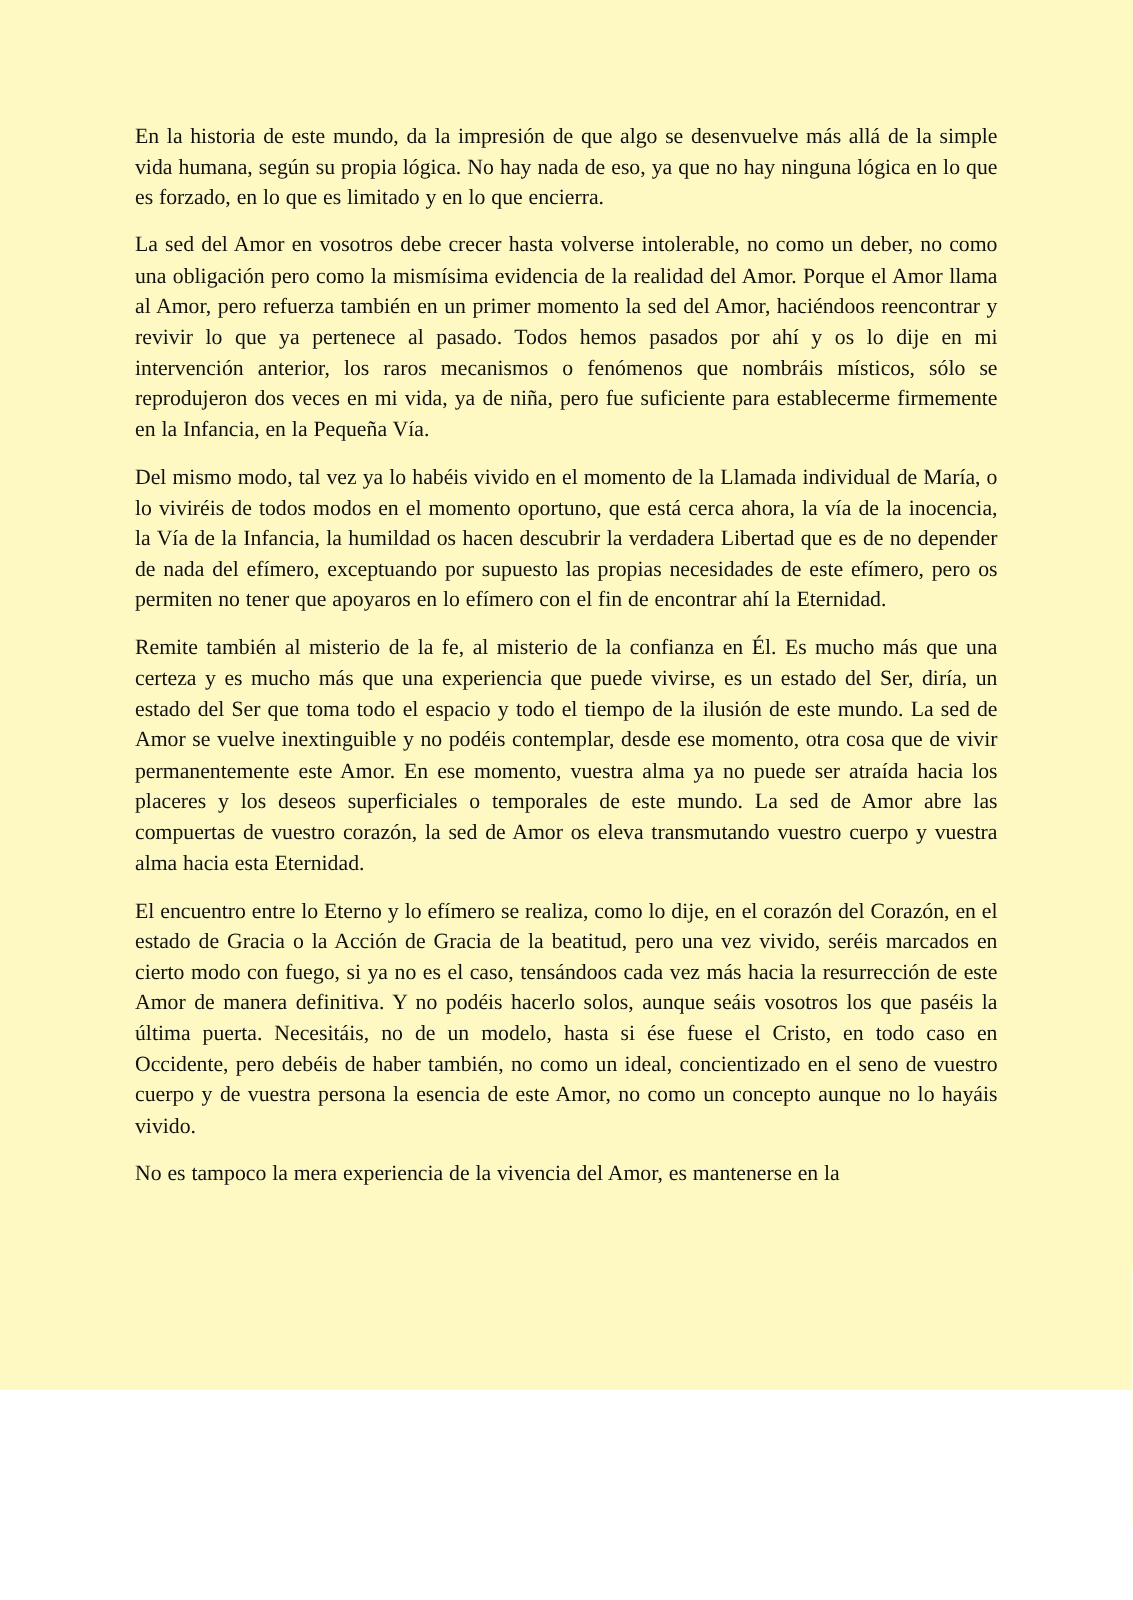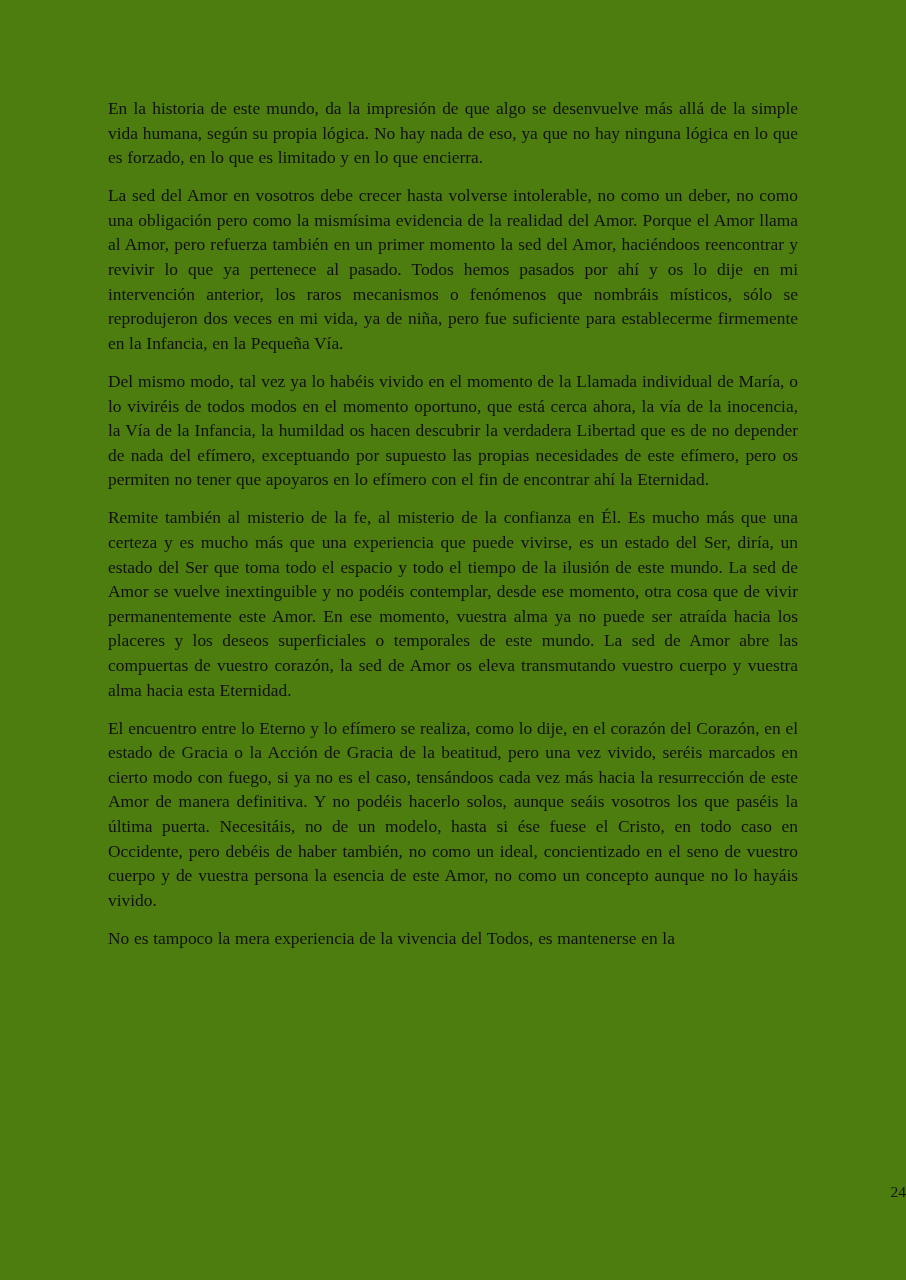--- a/index.html
+++ b/index.html
@@ -4,22 +4,22 @@
 <title>Documento</title>
 <style>
   html, body {
     margin: 0;
     padding: 0;
     background: #ffffff;
   }
   .page {
     position: relative;
     width: 906px;
-    height: 1280px;
-    background: #4d7c0f;
+    height: 1112px;
+    background: #fef9c3;
     box-sizing: border-box;
     overflow: hidden;
   }
   .content {
     position: absolute;
     left: 108px;
     top: 96px;
     width: 690px;
   }
   .para {
@@ -53,18 +53,18 @@
 <body>
 
 <div class="page">
 
   <div class="content">
     <p class="para">En la historia de este mundo, da la impresión de que algo se desenvuelve más allá de la simple vida humana, según su propia lógica. No hay nada de eso, ya que no hay ninguna lógica en lo que es forzado, en lo que es limitado y en lo que encierra.</p>
     <p class="para">La sed del Amor en vosotros debe crecer hasta volverse intolerable, no como un deber, no como una obligación pero como la mismísima evidencia de la realidad del Amor. Porque el Amor llama al Amor, pero refuerza también en un primer momento la sed del Amor, haciéndoos reencontrar y revivir lo que ya pertenece al pasado. Todos hemos pasados por ahí y os lo dije en mi intervención anterior, los raros mecanismos o fenómenos que nombráis místicos, sólo se reprodujeron dos veces en mi vida, ya de niña, pero fue suficiente para establecerme firmemente en la Infancia, en la Pequeña Vía.</p>
     <p class="para">Del mismo modo, tal vez ya lo habéis vivido en el momento de la Llamada individual de María, o lo viviréis de todos modos en el momento oportuno, que está cerca ahora, la vía de la inocencia, la Vía de la Infancia, la humildad os hacen descubrir la verdadera Libertad que es de no depender de nada del efímero, exceptuando por supuesto las propias necesidades de este efímero, pero os permiten no tener que apoyaros en lo efímero con el fin de encontrar ahí la Eternidad.</p>
     <p class="para">Remite también al misterio de la fe, al misterio de la confianza en Él. Es mucho más que una certeza y es mucho más que una experiencia que puede vivirse, es un estado del Ser, diría, un estado del Ser que toma todo el espacio y todo el tiempo de la ilusión de este mundo. La sed de Amor se vuelve inextinguible y no podéis contemplar, desde ese momento, otra cosa que de vivir permanentemente este Amor. En ese momento, vuestra alma ya no puede ser atraída hacia los placeres y los deseos superficiales o temporales de este mundo. La sed de Amor abre las compuertas de vuestro corazón, la sed de Amor os eleva transmutando vuestro cuerpo y vuestra alma hacia esta Eternidad.</p>
     <p class="para">El encuentro entre lo Eterno y lo efímero se realiza, como lo dije, en el corazón del Corazón, en el estado de Gracia o la Acción de Gracia de la beatitud, pero una vez vivido, seréis marcados en cierto modo con fuego, si ya no es el caso, tensándoos cada vez más hacia la resurrección de este Amor de manera definitiva. Y no podéis hacerlo solos, aunque seáis vosotros los que paséis la última puerta. Necesitáis, no de un modelo, hasta si ése fuese el Cristo, en todo caso en Occidente, pero debéis de haber también, no como un ideal, concientizado en el seno de vuestro cuerpo y de vuestra persona la esencia de este Amor, no como un concepto aunque no lo hayáis vivido.</p>
-    <p class="para">No es tampoco la mera experiencia de la vivencia del Todos, es mantenerse en la</p>
+    <p class="para">No es tampoco la mera experiencia de la vivencia del Amor, es mantenerse en la</p>
   </div>
 
   <div class="page-number">24</div>
 
 </div>
 
 </body></html>

